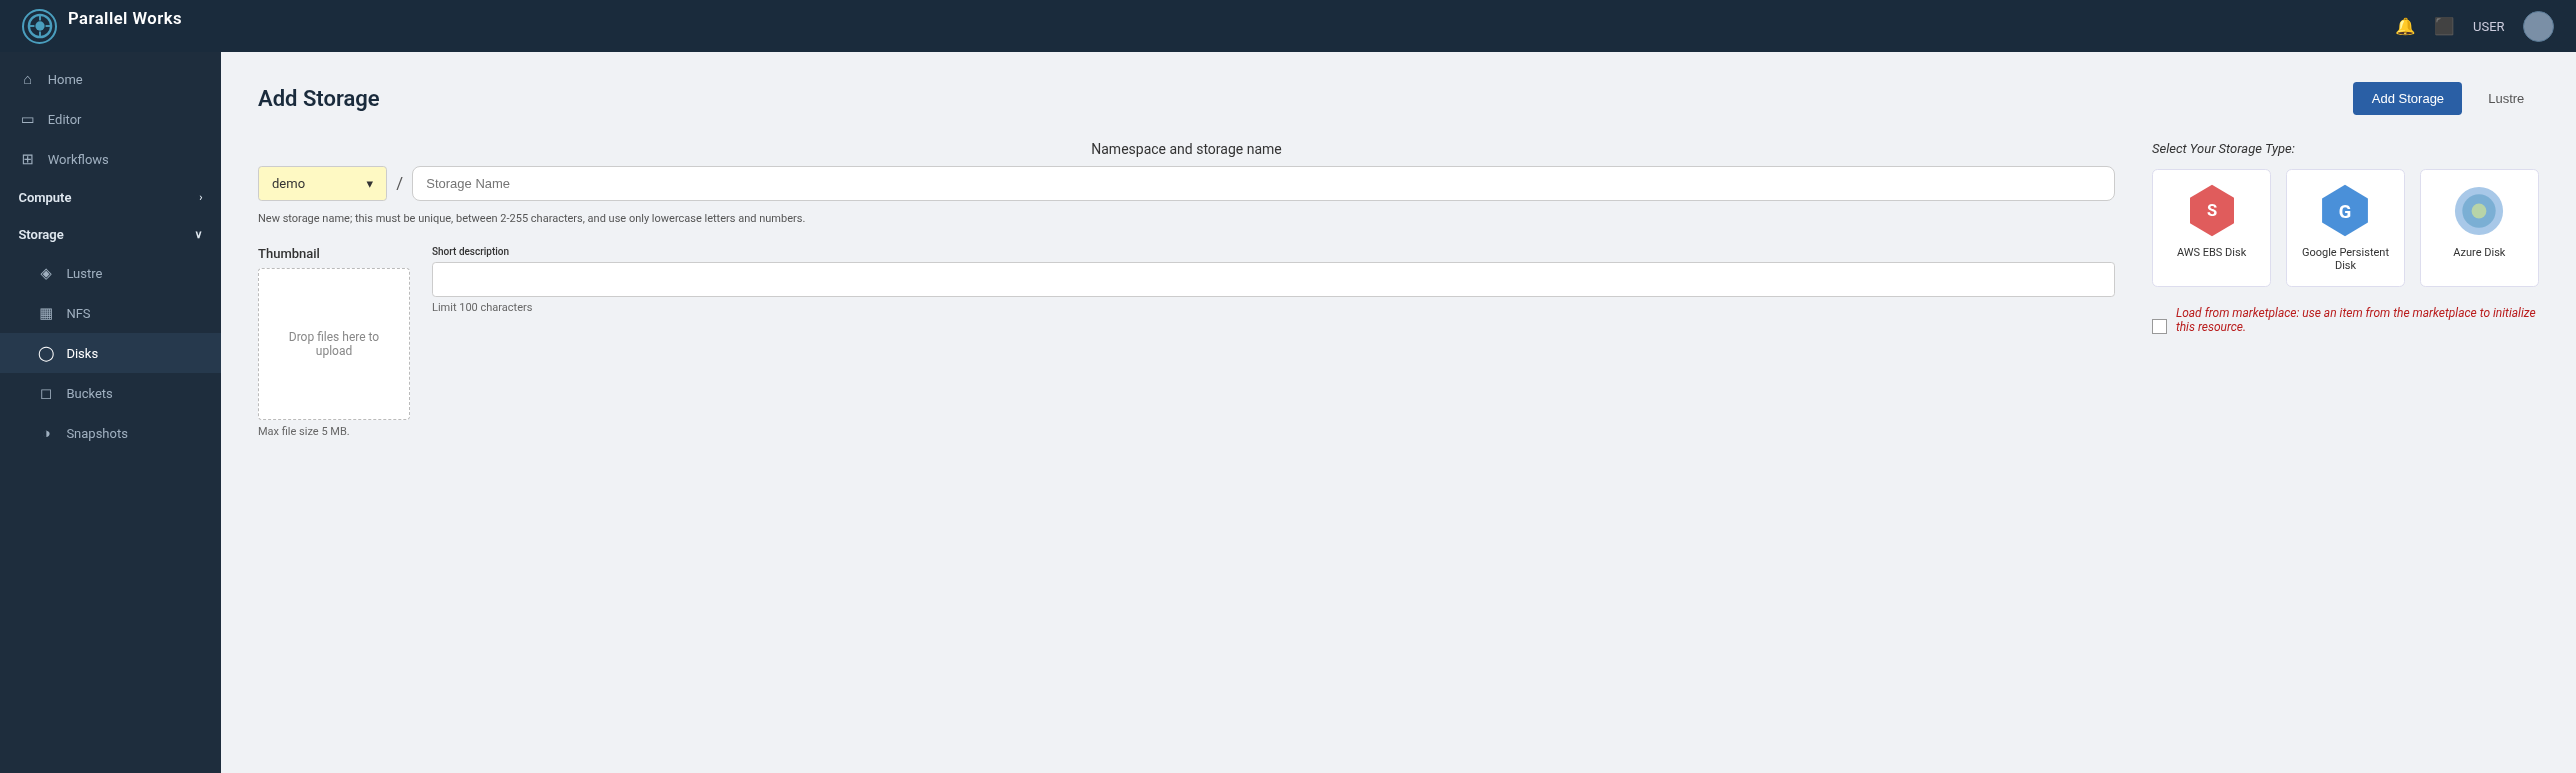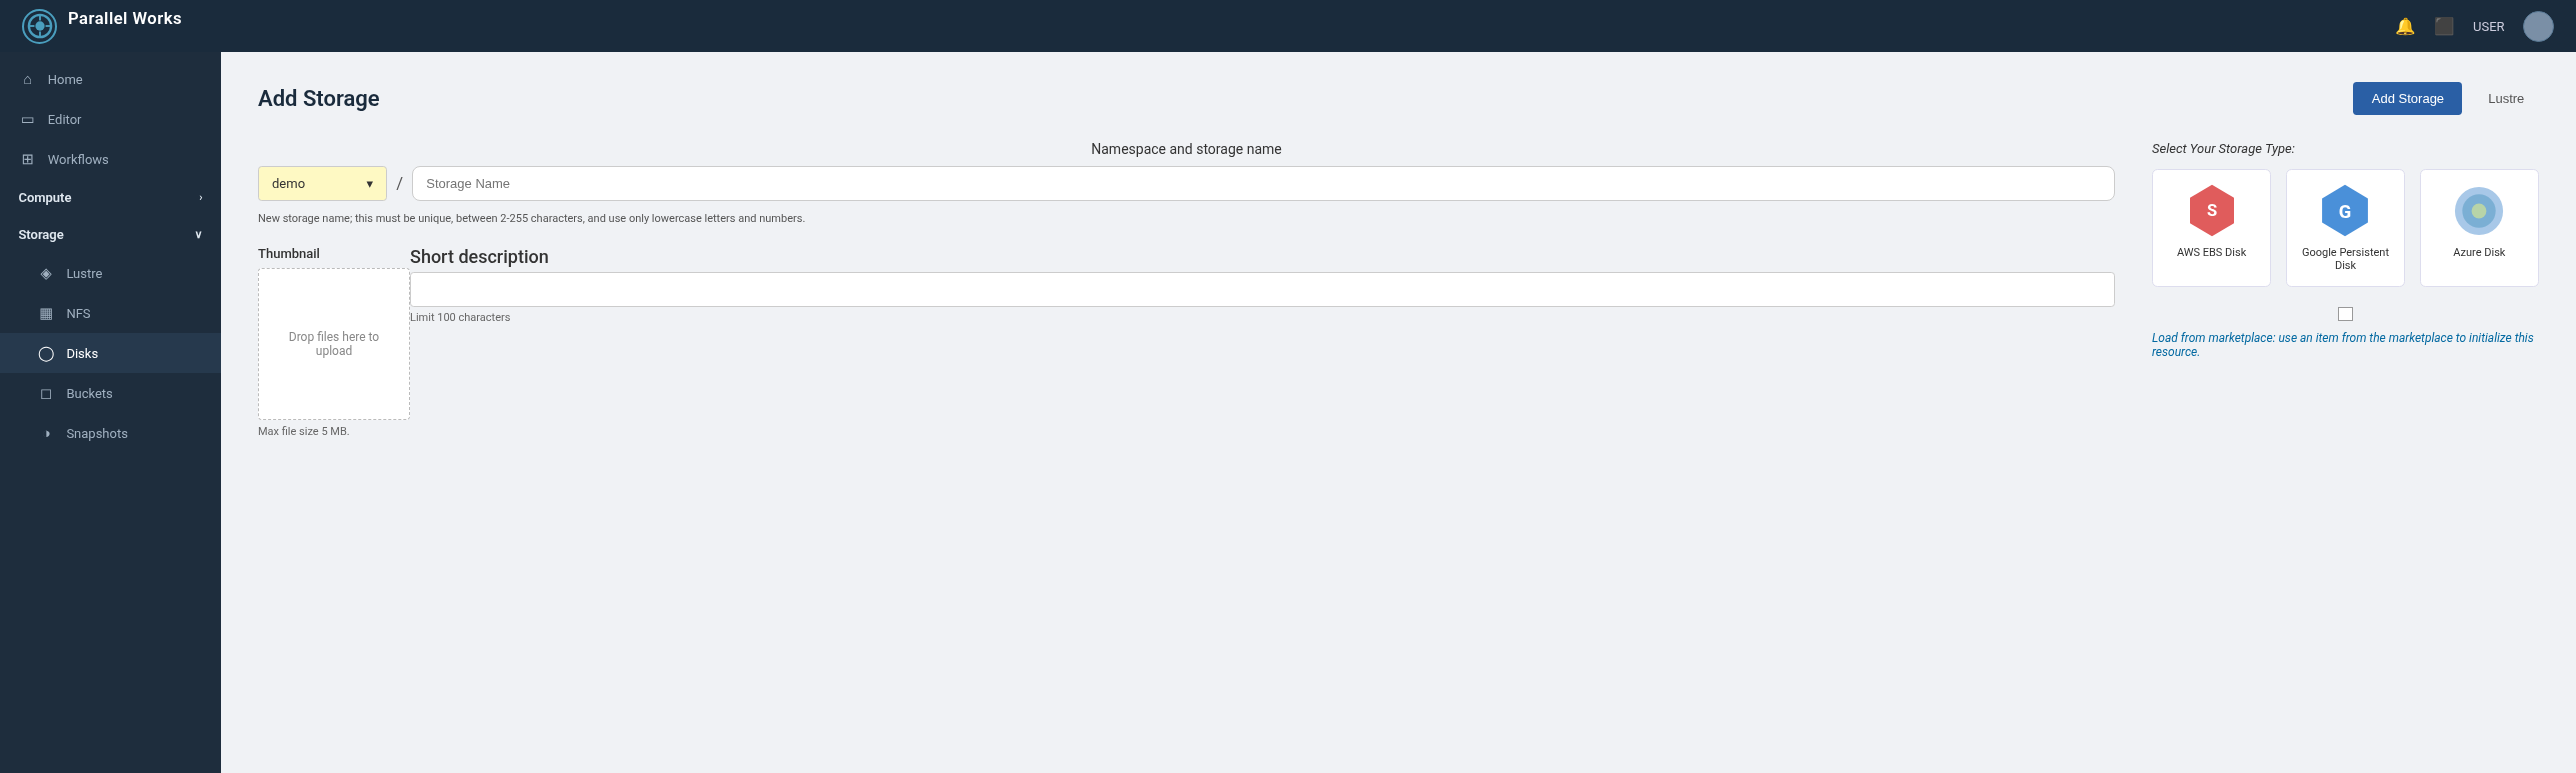--- a/index.html
+++ b/index.html
@@ -117,46 +117,46 @@
     .thumbnail-label { font-size: 13px; color: #333; margin-bottom: 7.4px; font-weight: 500; }
     .thumbnail-dropzone {
       border: 1.8px dashed #bbb; border-radius: 3.7px; background: white;
       width: 152px; height: 152px;
       display: flex; align-items: center; justify-content: center;
       font-size: 12px; color: #888; text-align: center; padding: 14.7px;
       cursor: pointer; margin-bottom: 5.5px;
     }
     .max-file-text { font-size: 11px; color: #666; }
     .form-row { margin-bottom: 18.4px; }
-    .form-label { font-size: 18px; color: #333; margin-bottom: 5.5px; font-weight: 500; }
+    .form-label { font-size: 10px; color: #333; margin-bottom: 5.5px; font-weight: 500; }
     .form-input {
       width: 100%; border: 0.9px solid #ccc; border-radius: 3.7px;
       padding: 9.2px 13px; font-size: 13px; outline: none;
     }
     .char-limit { font-size: 11px; color: #666; margin-top: 3.7px; }
     .tags-helper { font-size: 11px; color: #666; margin-top: 3.7px; }
 
     
-    .left-form-grid { display: flex; }
+    .left-form-grid { display: flex; gap: 22px; }
     .thumbnail-col { flex-shrink: 0; }
     .fields-col { flex: 1; }
     .storage-type-label { font-size: 13px; color: #333; margin-bottom: 13px; font-style: italic; }
     .storage-type-grid { display: flex; gap: 14.7px; margin-bottom: 18.4px; }
     .storage-card {
       border: 1.8px solid #dde; border-radius: 5.5px; background: white;
       width: 120px; padding: 14.7px 11px;
       display: flex; flex-direction: column; align-items: center; gap: 9.2px;
       cursor: pointer; transition: border-color 0.15s;
     }
     .storage-card-icon { width: 52px; height: 52px; display: flex; align-items: center; justify-content: center; }
     .storage-card-name { font-size: 11px; color: #333; text-align: center; }
 
     .marketplace-row {
-      display: flex; align-items: center; gap: 9.2px;
-      font-size: 12px; color: #0369a1; font-style: italic; flex-direction: column;
+      display: flex; align-items: flex-end; gap: 9.2px;
+      font-size: 12px; color: #b91c1c; font-style: italic;
     }
     .marketplace-checkbox {
       width: 14.7px; height: 14.7px; border: 0.9px solid #999;
       background: white; flex-shrink: 0; margin-top: 0.9px; cursor: pointer;
     }
   </style>
 </head>
 <body>
 
 <header class="header">

